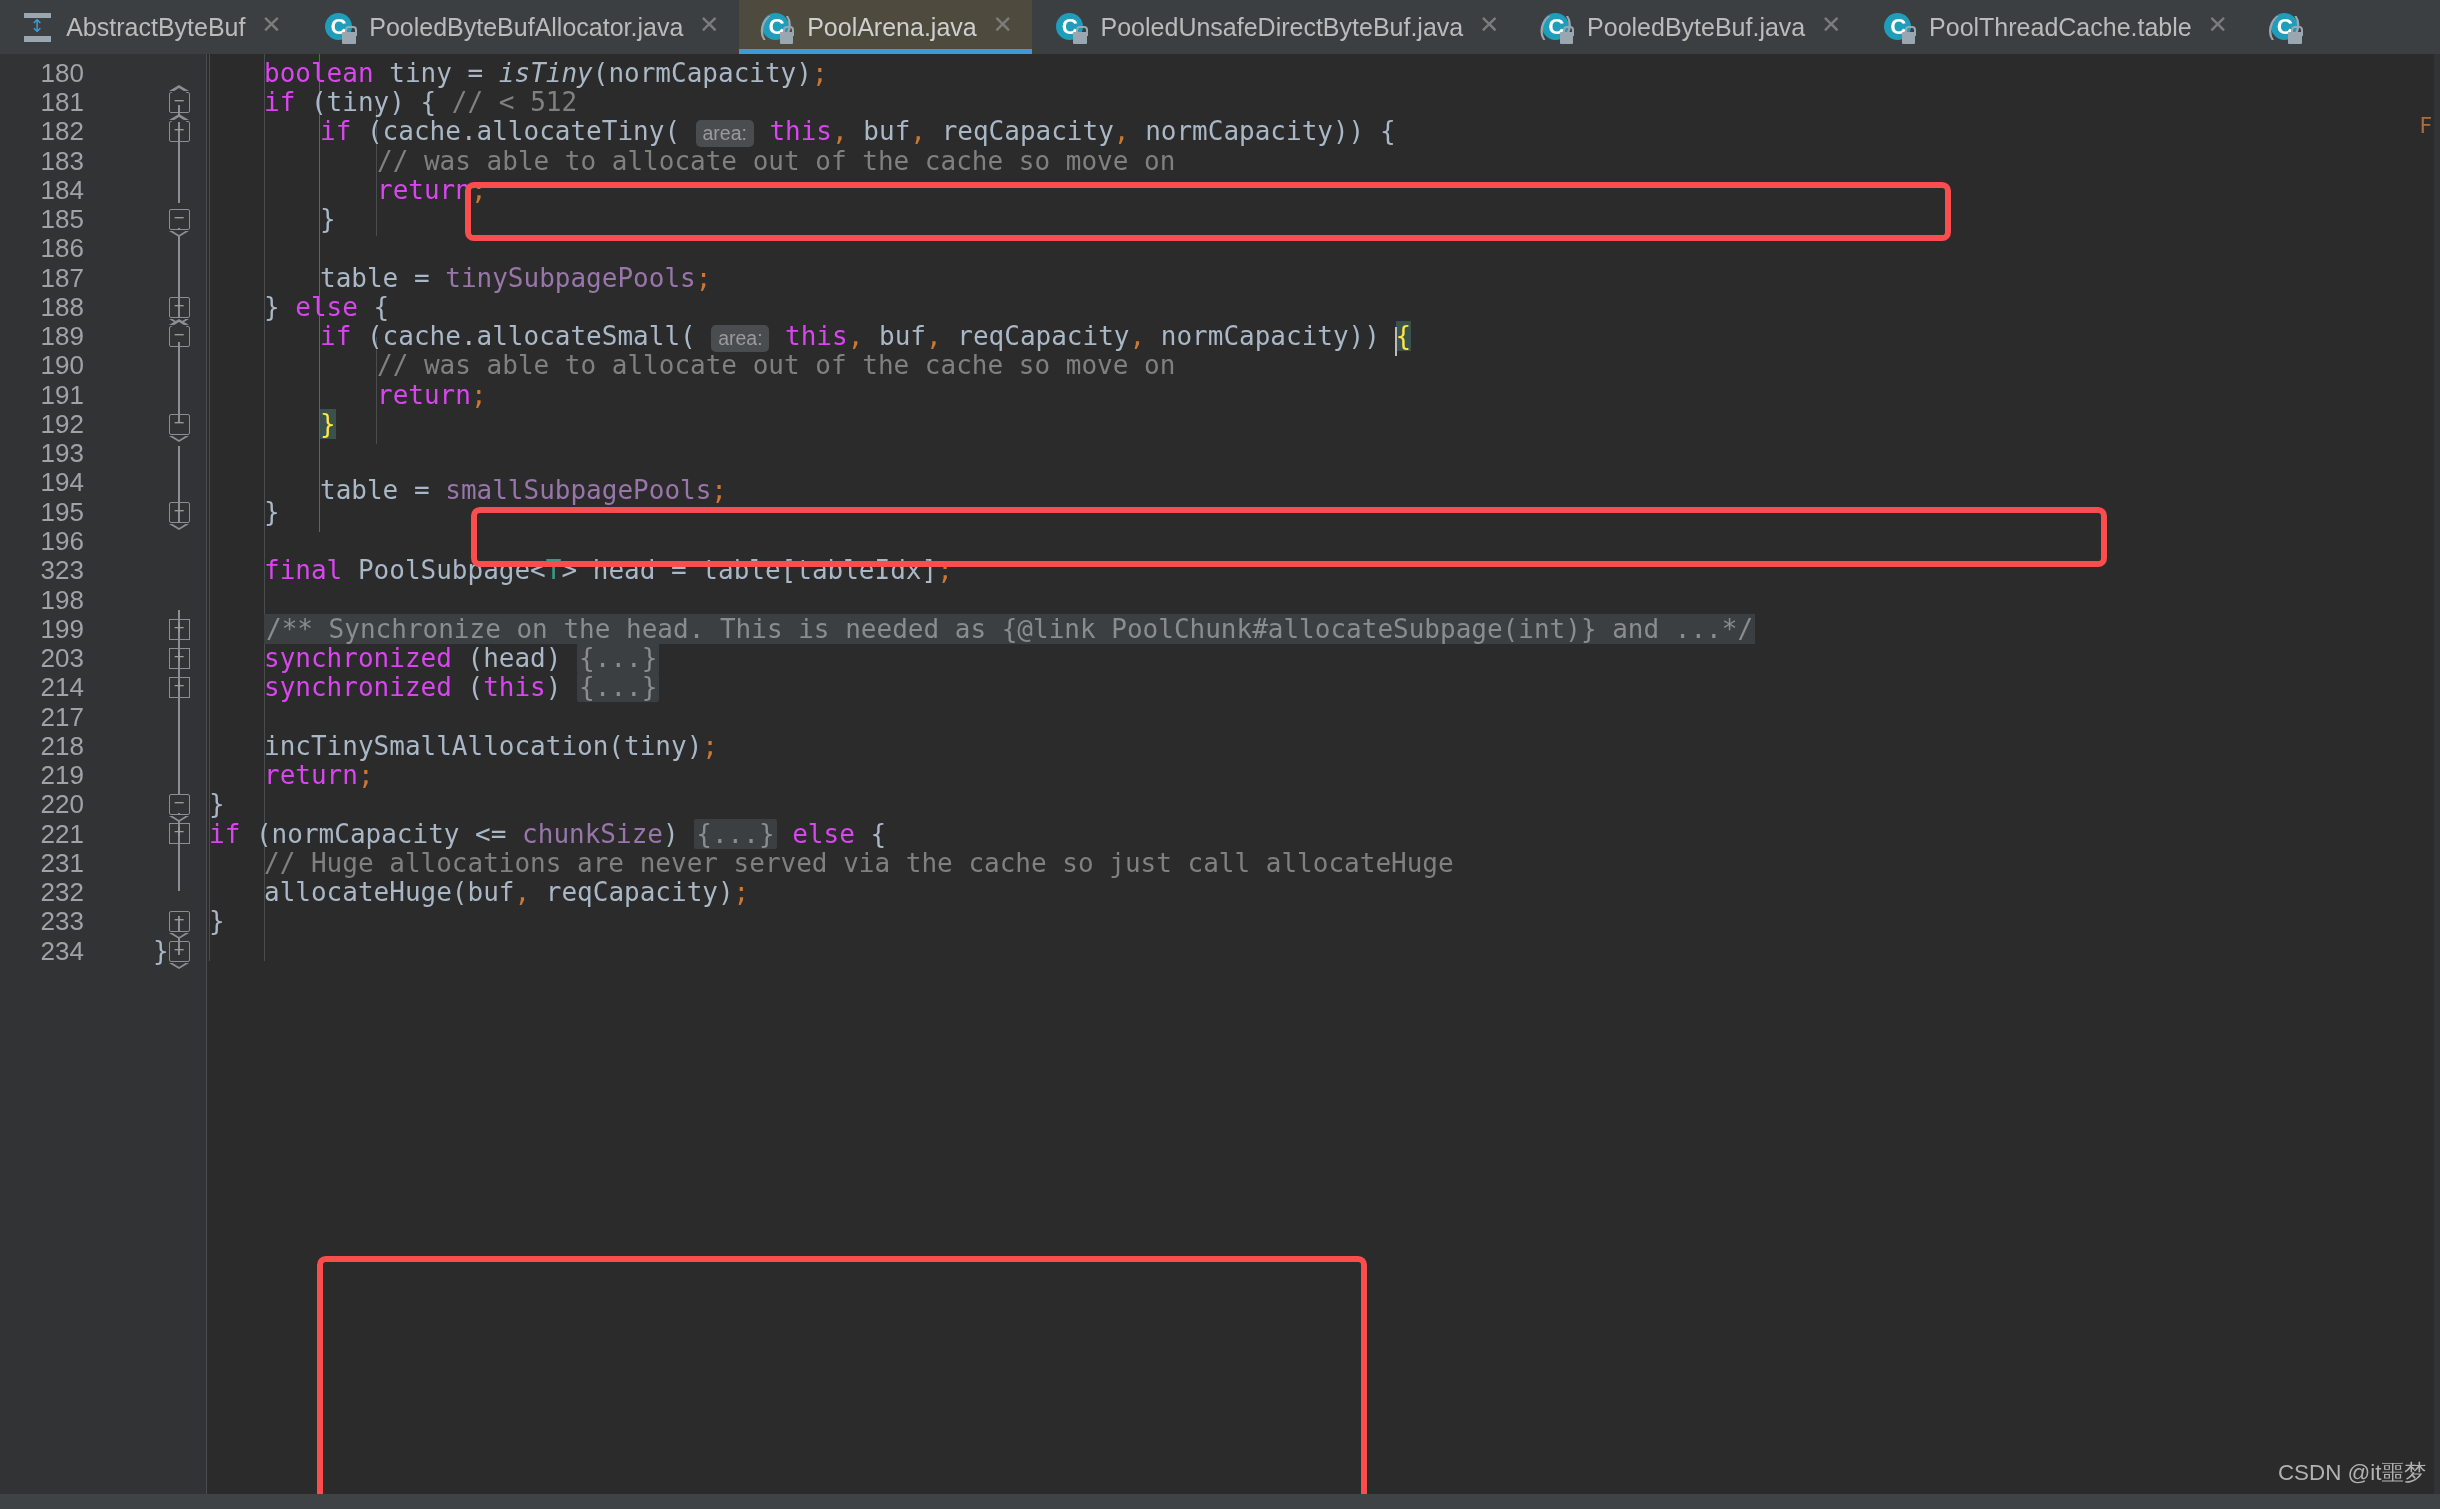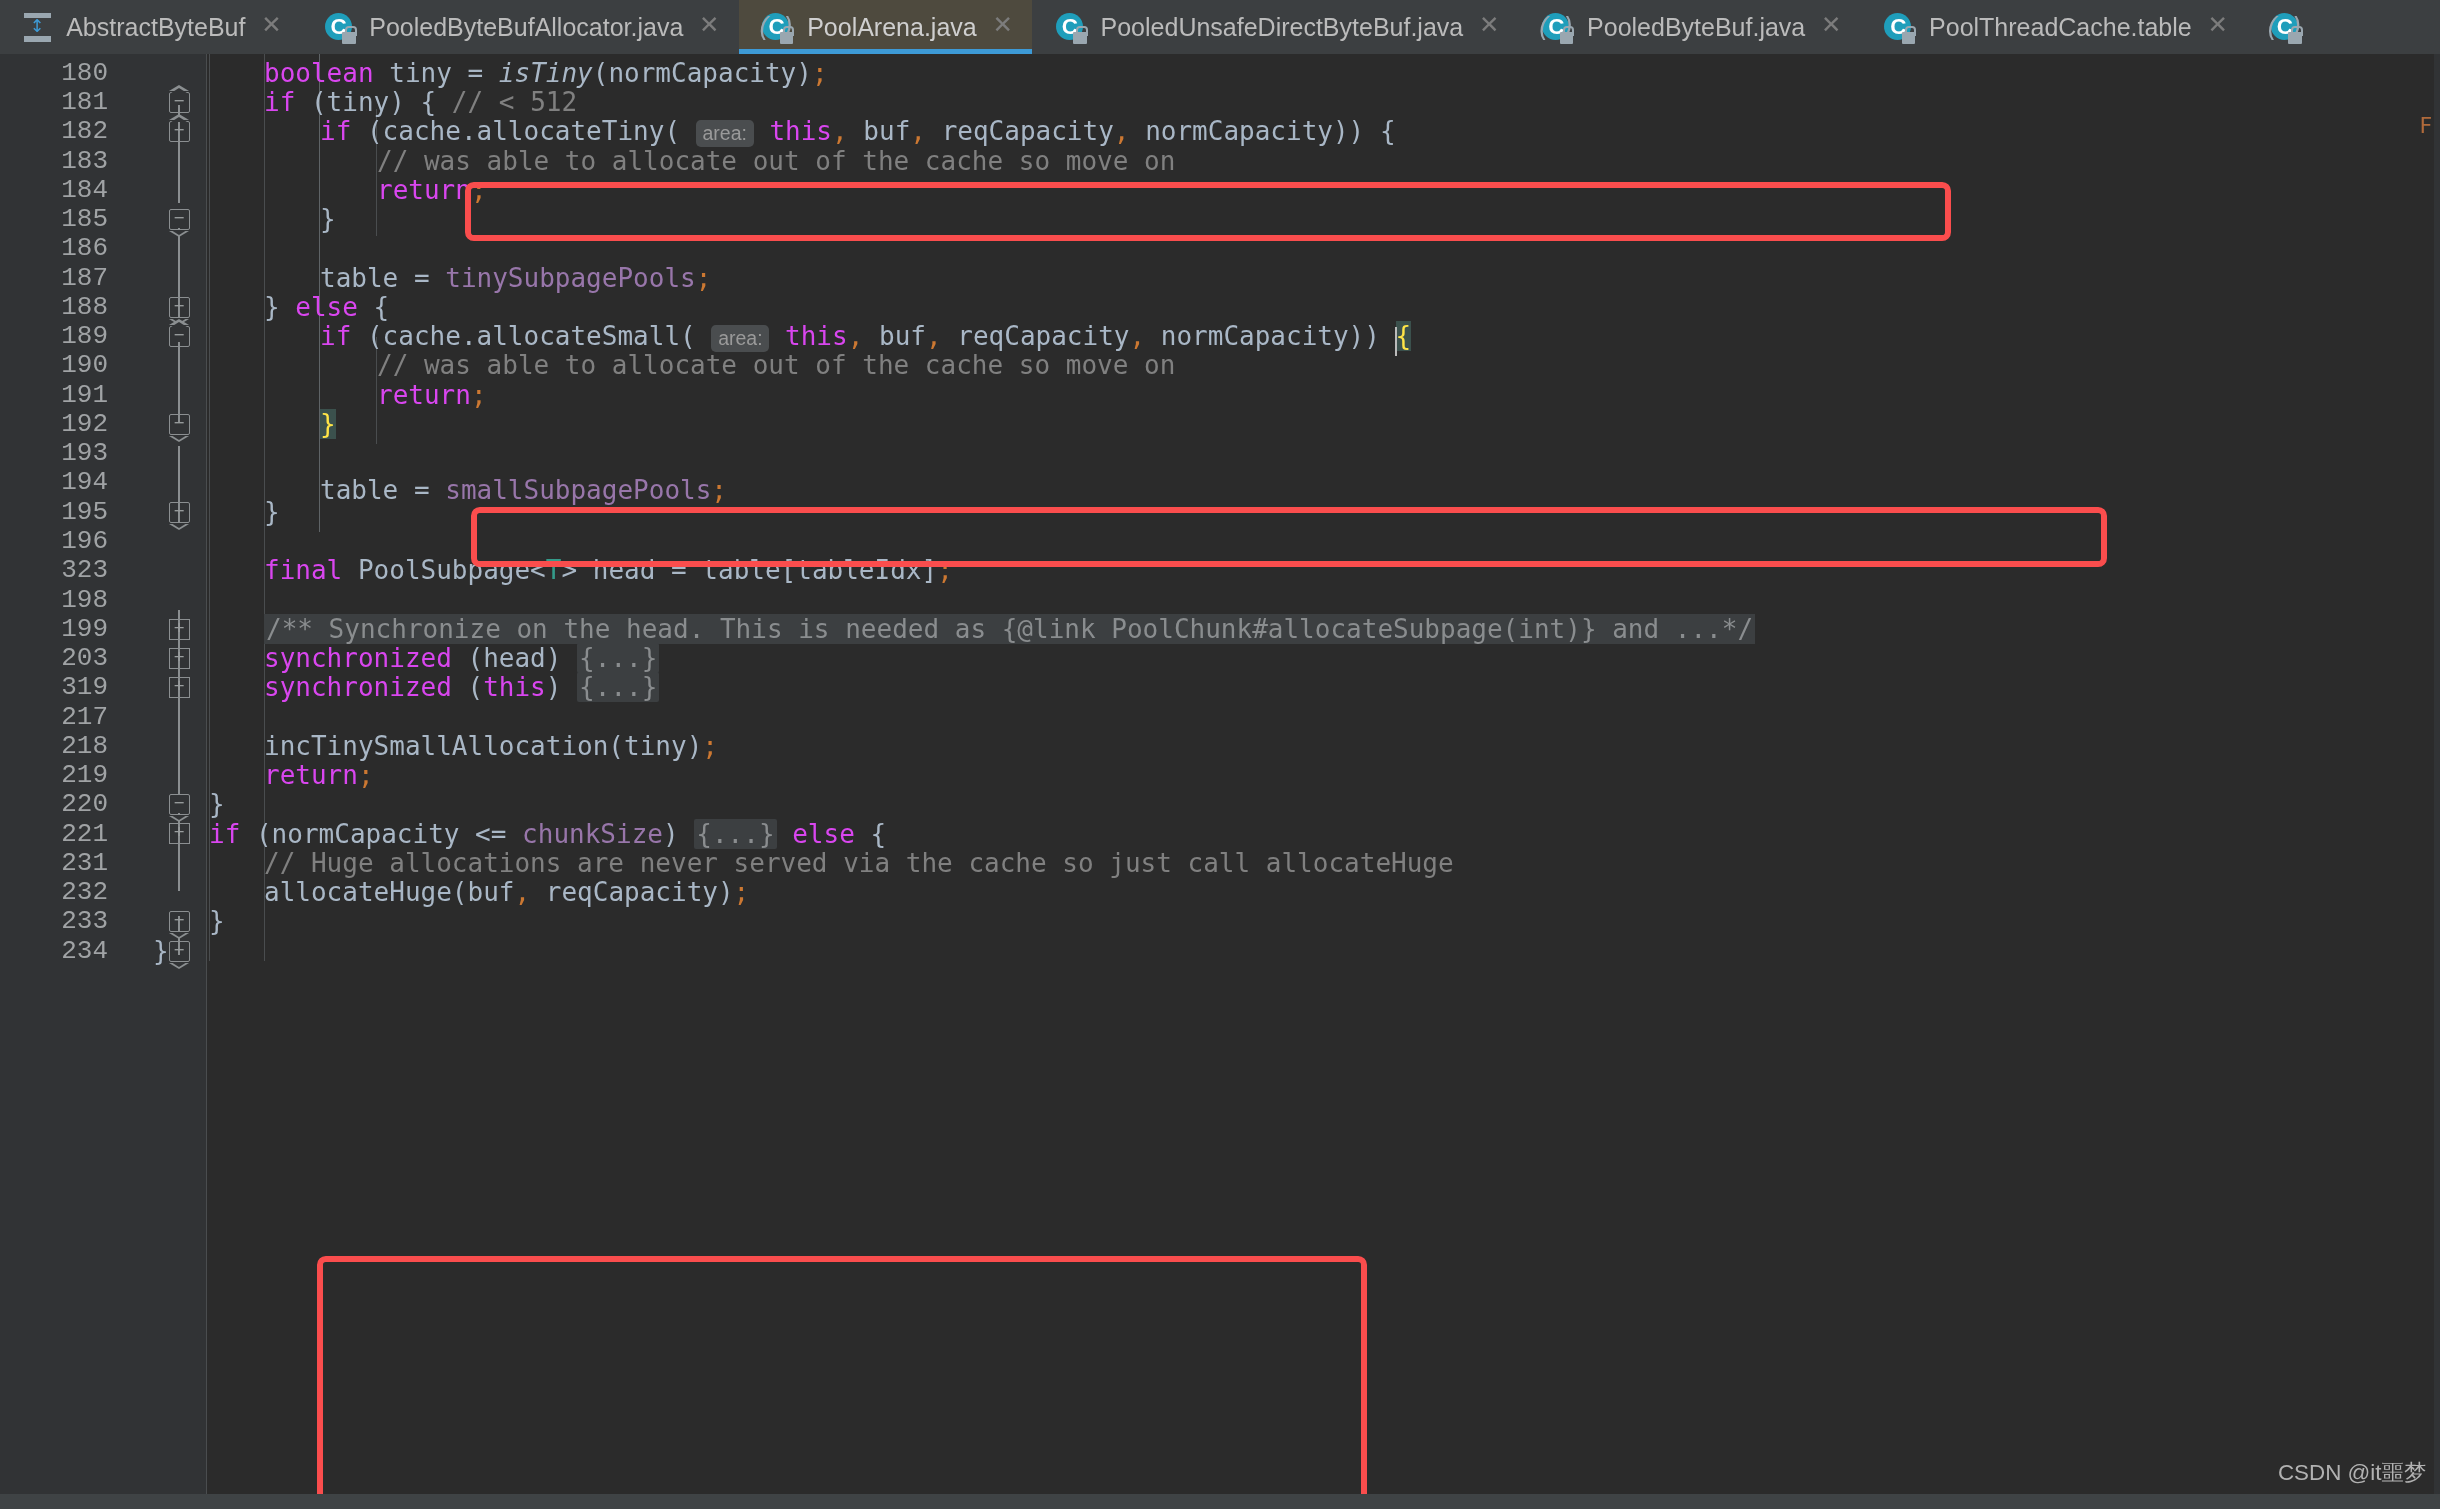--- a/index.html
+++ b/index.html
@@ -116,24 +116,24 @@
     background: #313335;
   }
   #gutter-sep {
     position: absolute; left: 206px; top: 0; width: 1px; height: 1441px;
     background: #4a4d4f;
   }
   .lnum {
     position: absolute;
     left: 0; width: 84px;
     text-align: right;
-    font-family: Liberation Mono, monospace;
+    font-family: Liberation Sans, sans-serif;
     font-size: 26px;
     color: #a0a3a5;
-    height: 29px; line-height: 29px; margin-left: 24px;
+    height: 29px; line-height: 29px;
   }
   
   .fold { position: absolute; width: 21.5px; height: 21.5px; }
   .fold .box {
     position: absolute; left: 0; top: 0; width: 20.5px; height: 20.5px;
     border: 1.6px solid #8b8f91;
   }
   .fold.start .box { border-radius: 2px; }
   .fold.start .tip {
     position: absolute; left: 0px; top: -6.8px;
@@ -381,21 +381,21 @@
   <div class="lnum" style="top:327px">191</div>
   <div class="lnum" style="top:356px">192</div>
   <div class="lnum" style="top:385px">193</div>
   <div class="lnum" style="top:414px">194</div>
   <div class="lnum" style="top:444px">195</div>
   <div class="lnum" style="top:473px">196</div>
   <div class="lnum" style="top:502px">323</div>
   <div class="lnum" style="top:532px">198</div>
   <div class="lnum" style="top:561px">199</div>
   <div class="lnum" style="top:590px">203</div>
-  <div class="lnum" style="top:619px">319</div>
+  <div class="lnum" style="top:619px">214</div>
   <div class="lnum" style="top:649px">217</div>
   <div class="lnum" style="top:678px">218</div>
   <div class="lnum" style="top:707px">219</div>
   <div class="lnum" style="top:736px">220</div>
   <div class="lnum" style="top:766px">221</div>
   <div class="lnum" style="top:795px">231</div>
   <div class="lnum" style="top:824px">232</div>
   <div class="lnum" style="top:853px">233</div>
   <div class="lnum" style="top:883px">234</div>
 

